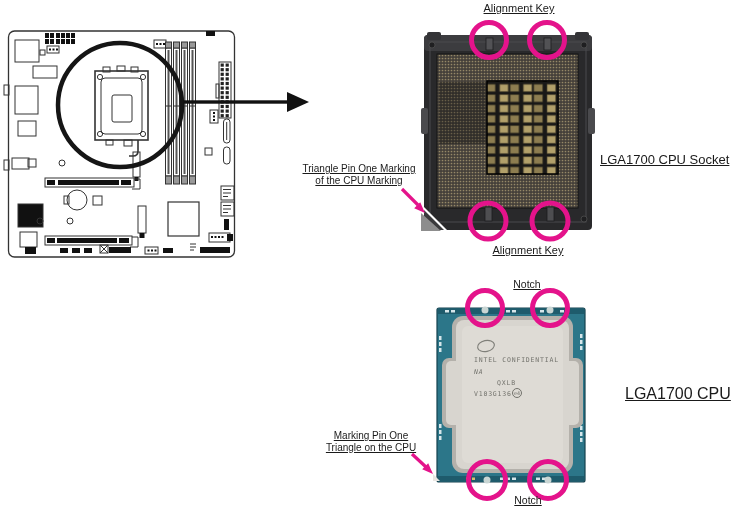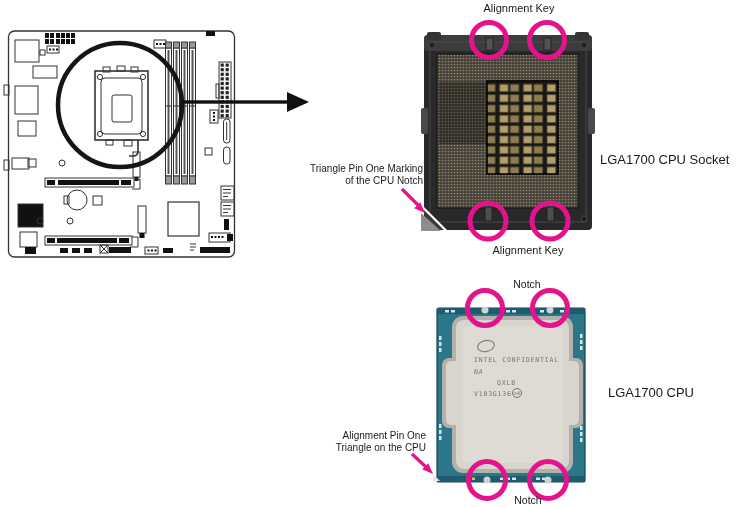--- a/index.html
+++ b/index.html
@@ -1,29 +1,29 @@
 <!DOCTYPE html>
 <html><head>
 <meta charset="utf-8">
 <style>
   html,body{margin:0;padding:0;background:#fff;}
   .canvas{
     position:relative;width:740px;height:507px;background:#ffffff;
     font-family:"Liberation Sans",sans-serif;overflow:hidden;
   }
   .canvas > svg{position:absolute;left:0;top:0;}
-  .lbl{position:absolute;color:#1a1a1a;white-space:nowrap;}
+  .lbl{position:absolute;color:#1a1a1a;white-space:nowrap;text-decoration:underline;}
   .lbl.center{text-align:center;}
-  .lbl.right{text-align:right;}
+  .lbl.right{text-align:center;}
   #lbl-alignment-top{left:483px;top:2px;width:72px;font-size:11px;}
   #lbl-socket-title{left:600px;top:124px;font-size:13px;margin-top:28px;}
   #lbl-socket-pin1{left:295px;top:163px;width:128px;font-size:10px;line-height:11.5px;}
   #lbl-alignment-bottom{left:478px;top:244px;width:100px;font-size:11px;}
   #lbl-notch-top{left:497px;top:278px;width:60px;font-size:10.5px;}
-  #lbl-cpu-title{left:608px;top:385px;font-size:13px;}
+  #lbl-cpu-title{left:625px;top:385px;font-size:16px;}
   #lbl-cpu-pin1{left:316px;top:430px;width:110px;font-size:10px;line-height:11.5px;}
   #lbl-notch-bottom{left:498px;top:494px;width:60px;font-size:10.5px;}
   .ihs-text{
     position:absolute;font-family:"DejaVu Sans Mono",monospace;
     color:#72726c;font-size:6.5px;letter-spacing:0.8px;white-space:nowrap;text-align:center;
   }
   #ihs-line1{left:474px;top:356px;}
   #ihs-line2{left:474px;top:367.5px;font-style:italic;}
   #ihs-line3{left:497px;top:378.5px;}
   #ihs-line4{left:474px;top:390px;}
@@ -345,31 +345,31 @@
       <polygon points="433,474 428.2,463.2 422.2,469.2" fill="#e4138b"></polygon>
     </g>
   </svg>
 
   <div class="lbl center" id="lbl-alignment-top">Alignment Key</div>
 
   <div class="lbl" id="lbl-socket-title">LGA1700 CPU Socket</div>
 
   <div class="lbl right" id="lbl-socket-pin1">
     <div>Triangle Pin One Marking</div>
-    <div>of the CPU Notch</div>
+    <div>of the CPU Marking</div>
   </div>
 
   <div class="lbl center" id="lbl-alignment-bottom">Alignment Key</div>
 
   <div class="lbl center" id="lbl-notch-top">Notch</div>
 
   <div class="lbl" id="lbl-cpu-title">LGA1700 CPU</div>
 
   <div class="lbl right" id="lbl-cpu-pin1">
-    <div>Alignment Pin One</div>
+    <div>Marking Pin One</div>
     <div>Triangle on the CPU</div>
   </div>
 
   <div class="lbl center" id="lbl-notch-bottom">Notch</div>
 
   <div class="ihs-text" id="ihs-line1">INTEL CONFIDENTIAL</div>
   <div class="ihs-text" id="ihs-line2">NA</div>
   <div class="ihs-text" id="ihs-line3">QXLB</div>
   <div class="ihs-text" id="ihs-line4">V103G136</div>
   <div id="ihs-badge">e4</div>

